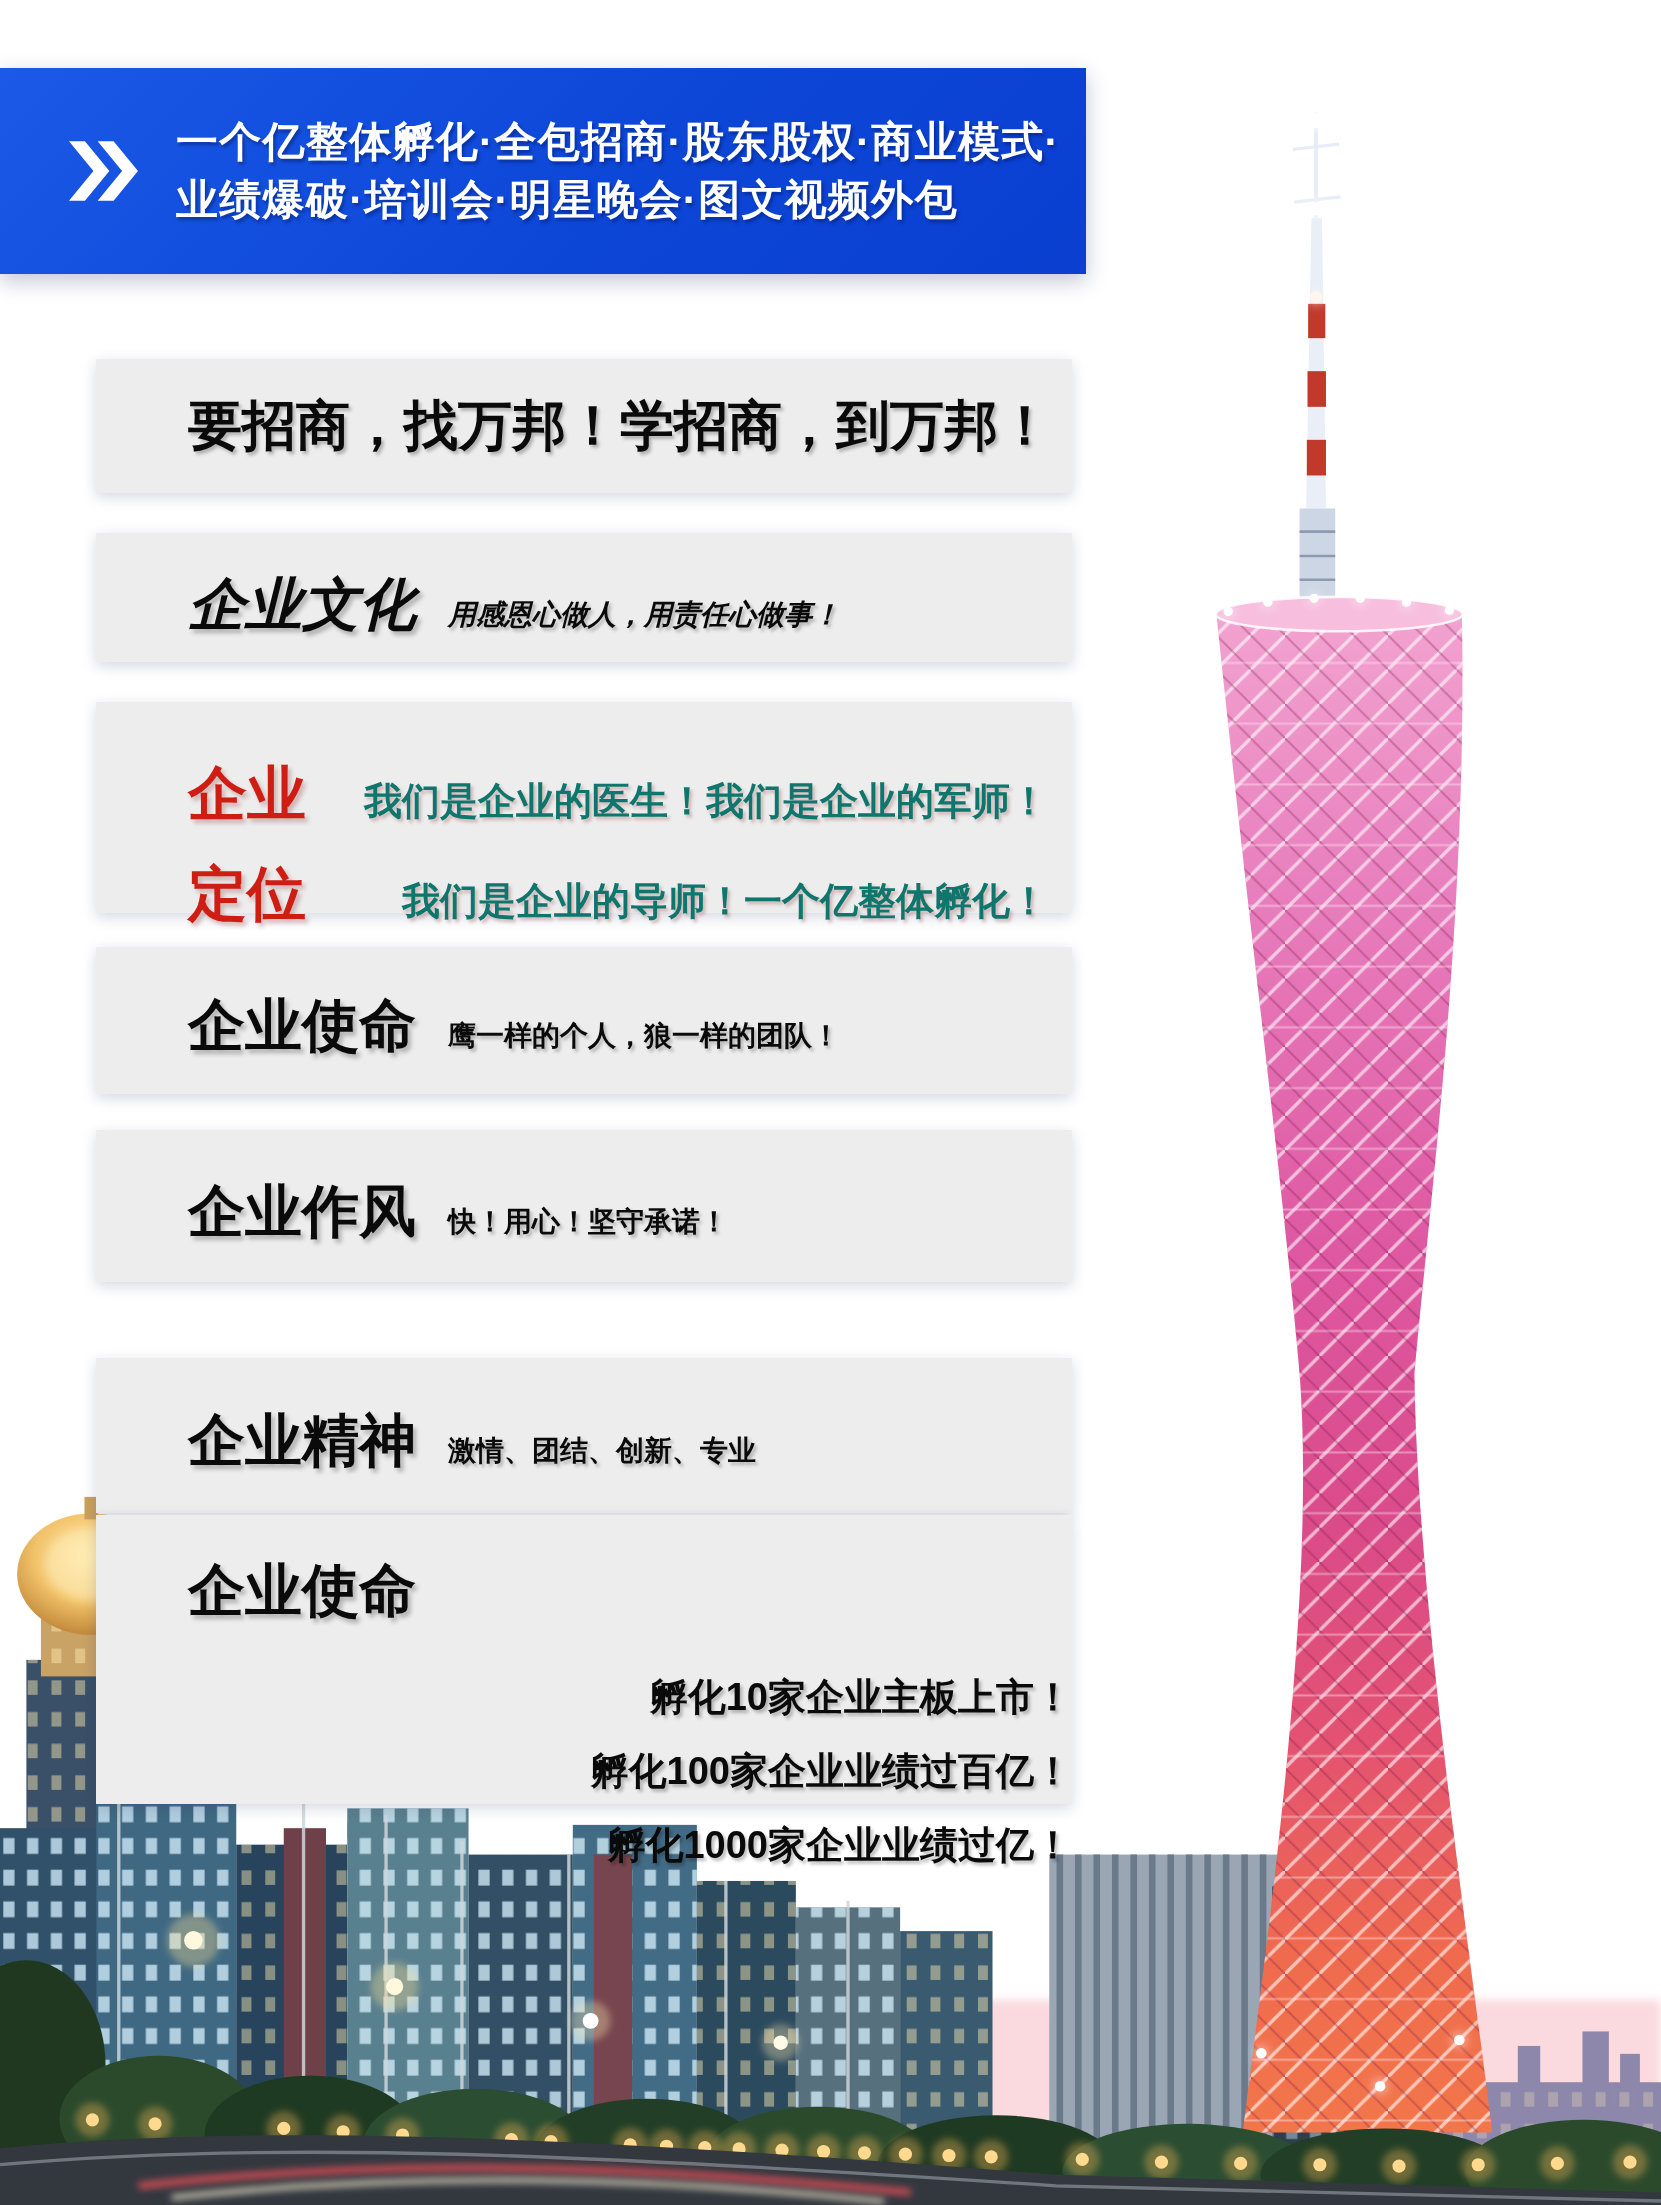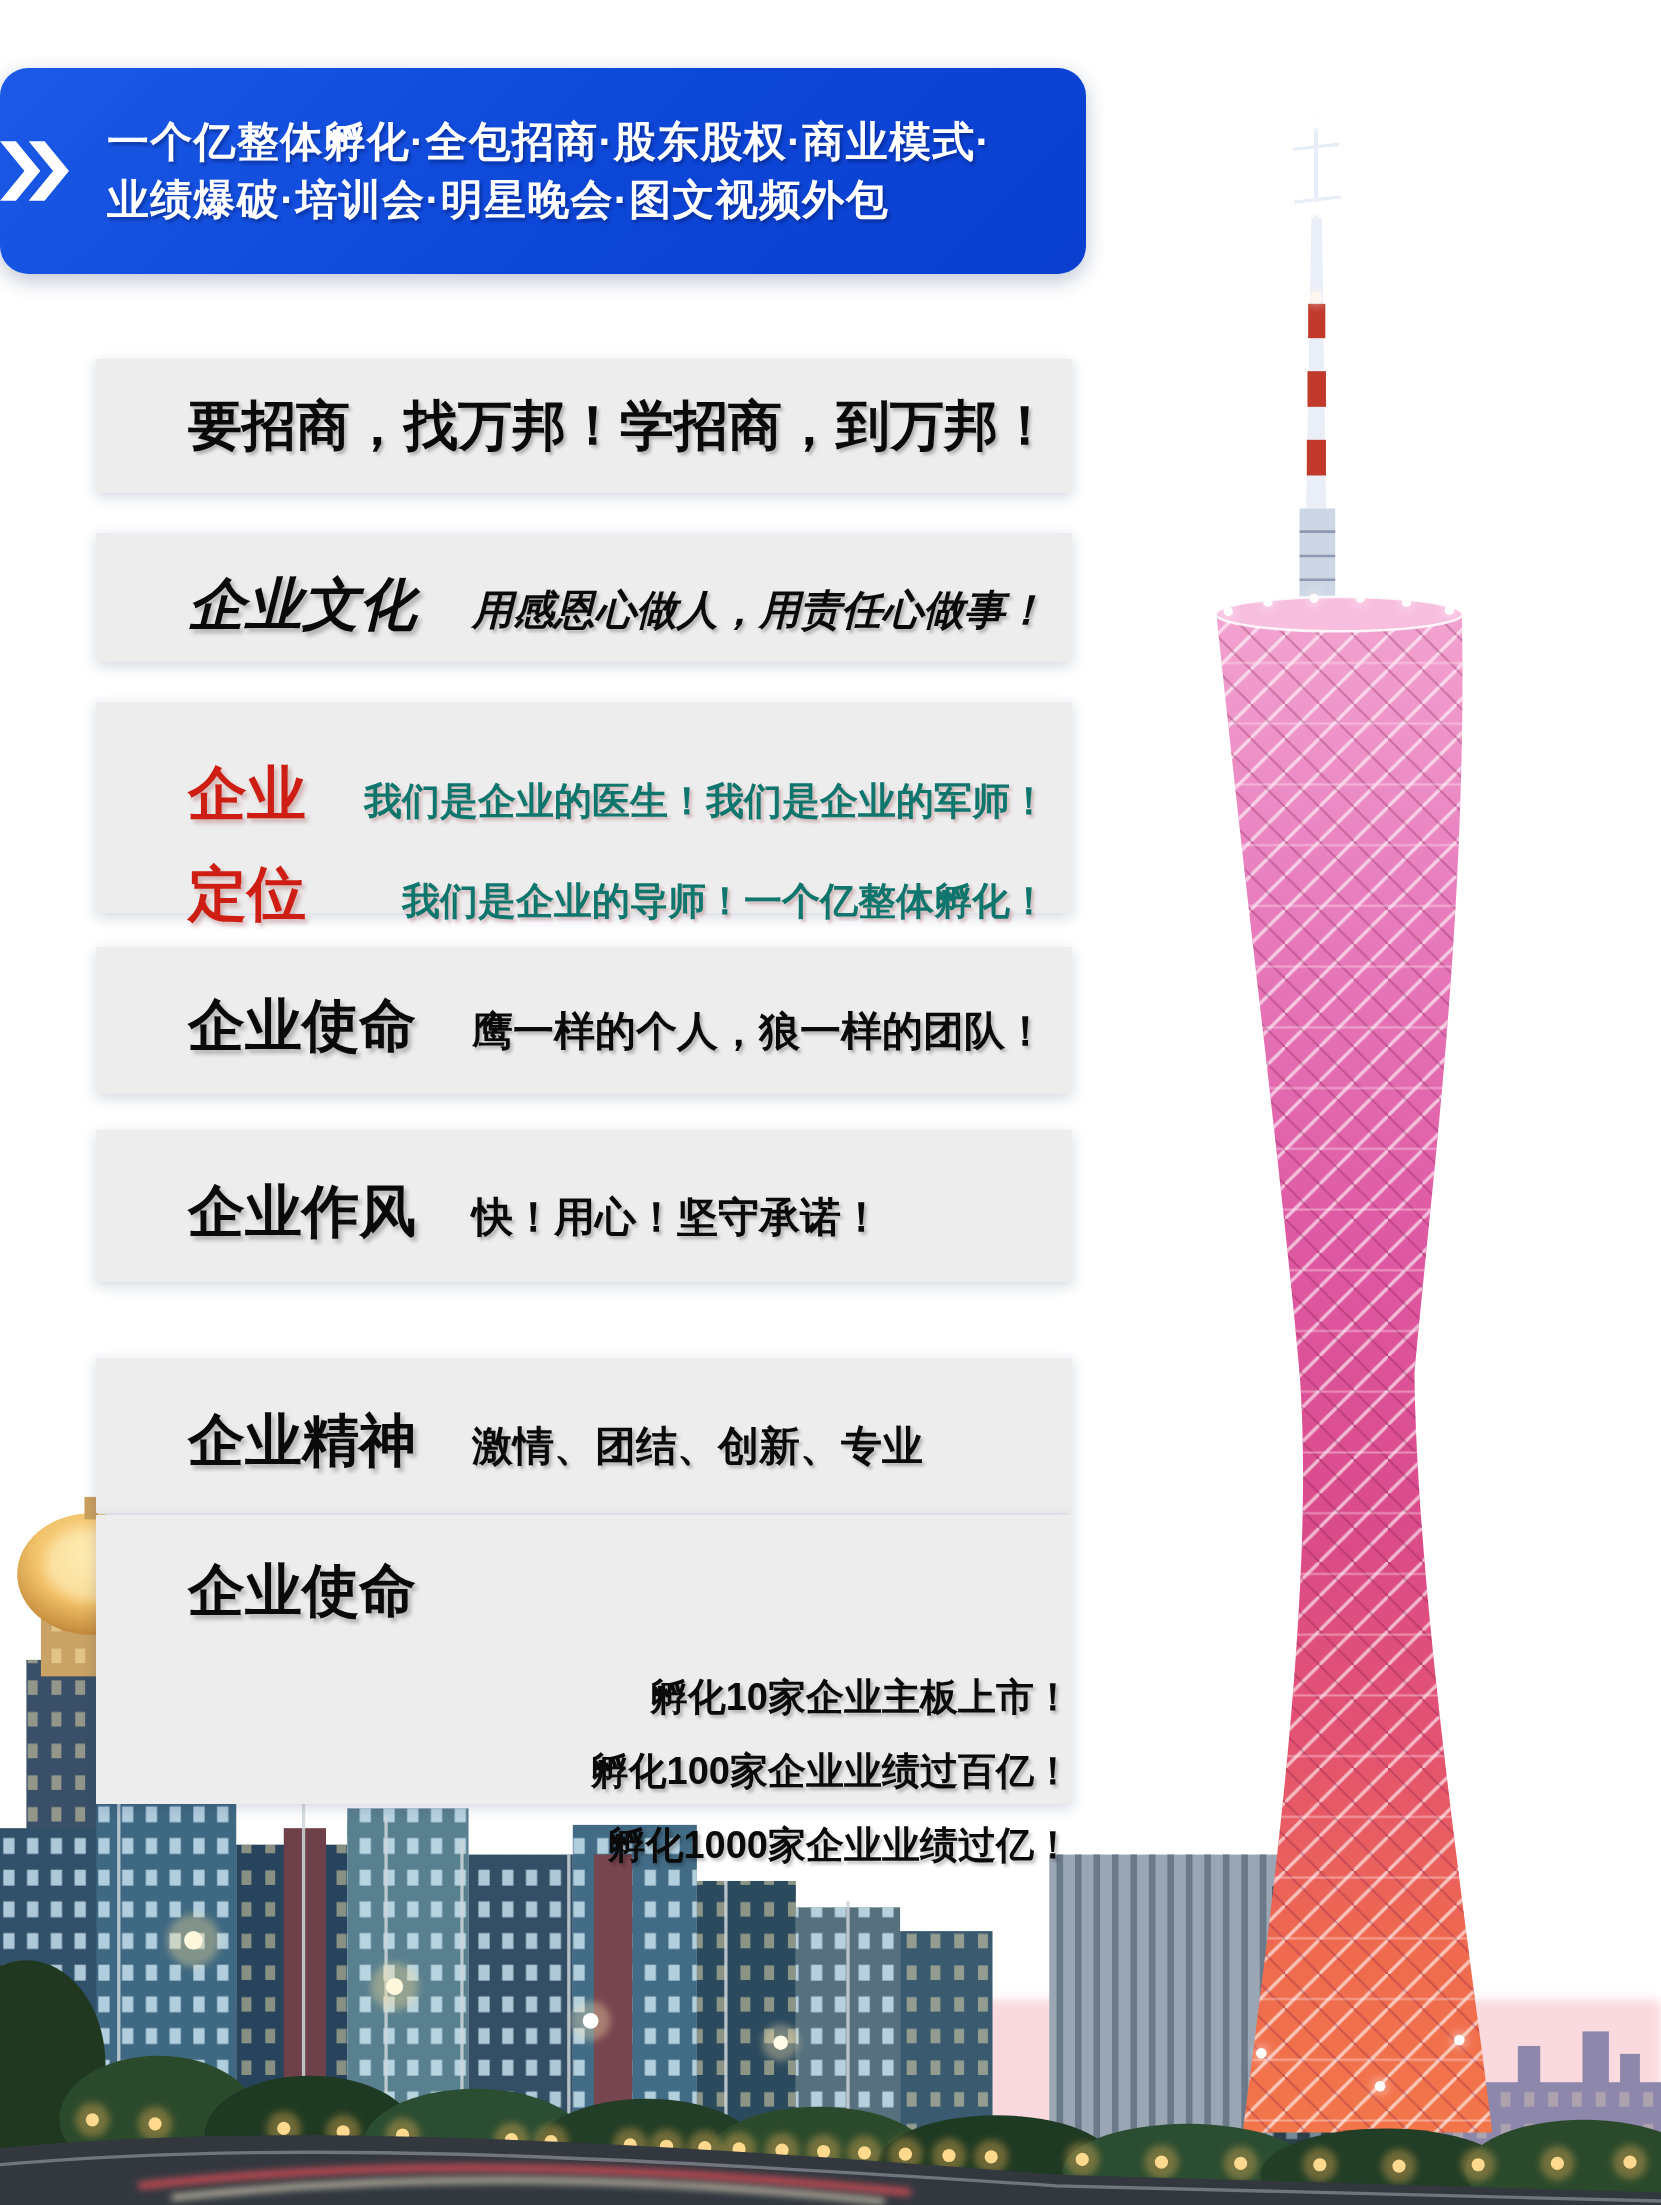--- a/index.html
+++ b/index.html
@@ -9,24 +9,23 @@
     background:linear-gradient(180deg,
       #4a73b7 0%, #4d79c3 8%, #5b80c8 18%, #6d89cc 30%,
       #7f92d1 40%, #94a0d8 50%, #a9add f 0%, #a9adde 58%,
       #bcb4de 66%, #d2bcd9 74%, #e6b9cb 82%, #f0a2ae 92%, #ee8e9c 100%);
   }
   #poster{position:absolute;inset:0;}
   
   .banner{
     position:absolute;left:0;top:68px;width:1086px;height:206px;
     background:linear-gradient(135deg,#1b59e6 0%,#0d47d8 55%,#0a3fd0 100%);
-    display:flex;align-items:center;box-sizing:border-box;
+    display:flex;align-items:center;padding-left:69px;box-sizing:border-box;
     box-shadow:0 6.6px 20px rgba(10,30,90,.25);
     z-index:6;
-    border-radius:28px;
   }
   .banner .chev{width:69px;height:74px;margin-right:38px;flex:0 0 auto;}
   .banner-text{display:flex;flex-direction:column;gap:14.5px;}
   .banner-text .bl{
     color:#ffffff;font-weight:bold;font-size:42px;letter-spacing:1.3px;line-height:1.05;
     text-shadow:2px 2.6px 3.3px rgba(0,20,90,.45);white-space:nowrap;
   }
   
   .gbox{
     position:absolute;left:96px;width:976px;background:#ededed;
@@ -35,21 +34,21 @@
   .ghead{font-weight:bold;color:#0a0a0a;text-shadow:3.3px 4px 4px rgba(0,0,0,.25);white-space:nowrap;}
   .gbody{font-weight:bold;color:#0a0a0a;text-shadow:2.6px 3.3px 3.3px rgba(0,0,0,.25);white-space:nowrap;text-align:right;}
   #box-slogan{top:359px;height:134px;display:flex;align-items:center;padding-left:92px;}
   #box-slogan .gbody{font-size:54px;}
   .hb-row{display:flex;align-items:baseline;padding-left:92px;}
   #box-culture{top:533px;height:129px;font-style:italic;}   #box-culture .hb-row{padding-top:34px;}
   #box-traits{top:947px;height:147px;}   #box-traits .hb-row{padding-top:41px;}
   #box-workstyle{top:1130px;height:152px;}#box-workstyle .hb-row{padding-top:44px;}
   #box-spirit{top:1358px;height:155px;}   #box-spirit .hb-row{padding-top:45px;}
   .hb-row .ghead{font-size:57px;}
-  .hb-row .gbody{font-size:41px;margin-left:56px;}
+  .hb-row .gbody{font-size:28px;margin-left:32px;}
   #box-positioning{top:702px;height:211px;display:flex;align-items:baseline;padding:42px 0 0 92px;}
   #box-positioning .rhead{font-size:59px;font-weight:bold;color:#ce1d13;line-height:100px;
     text-shadow:3.3px 4px 4px rgba(120,10,10,.25);}
   #box-positioning .rbody{font-size:38px;font-weight:bold;color:#0f766e;line-height:100px;
     margin-left:58px;text-shadow:2.6px 3.3px 3.3px rgba(120,10,10,.25);white-space:nowrap;text-align:right;}
   #box-mission{top:1515px;height:289px;padding:38px 0 0 92px;}
   #box-mission .ghead{font-size:57px;}
   #box-mission .mlines{margin-top:30px;}
   #box-mission .gbody{font-size:38px;line-height:74px;display:block;}
   

